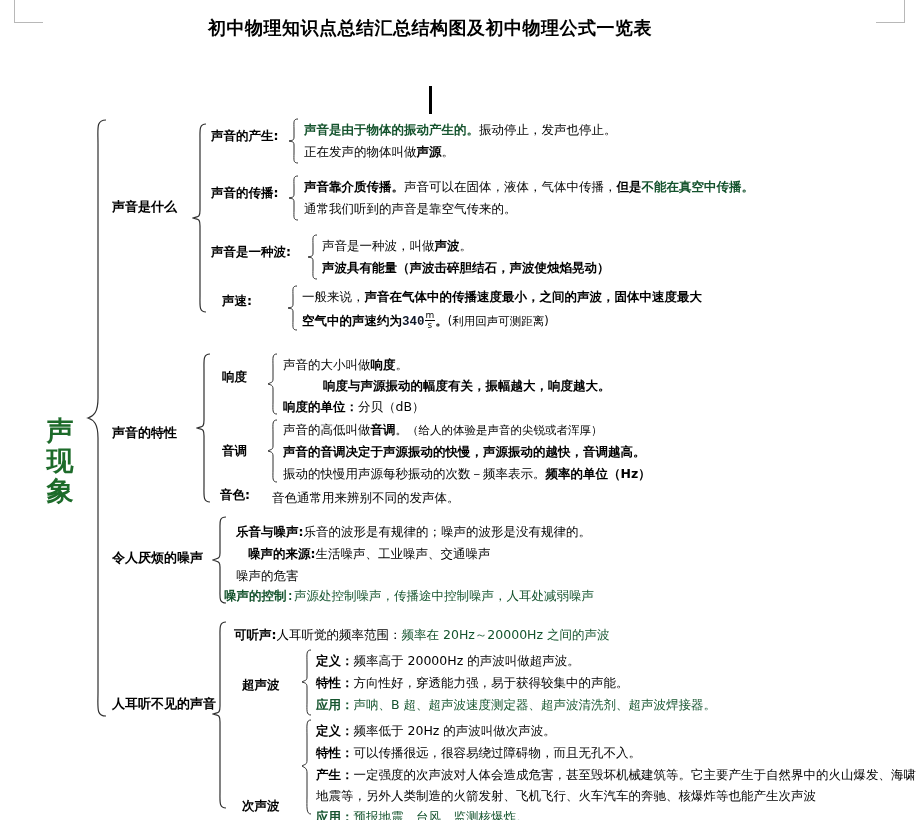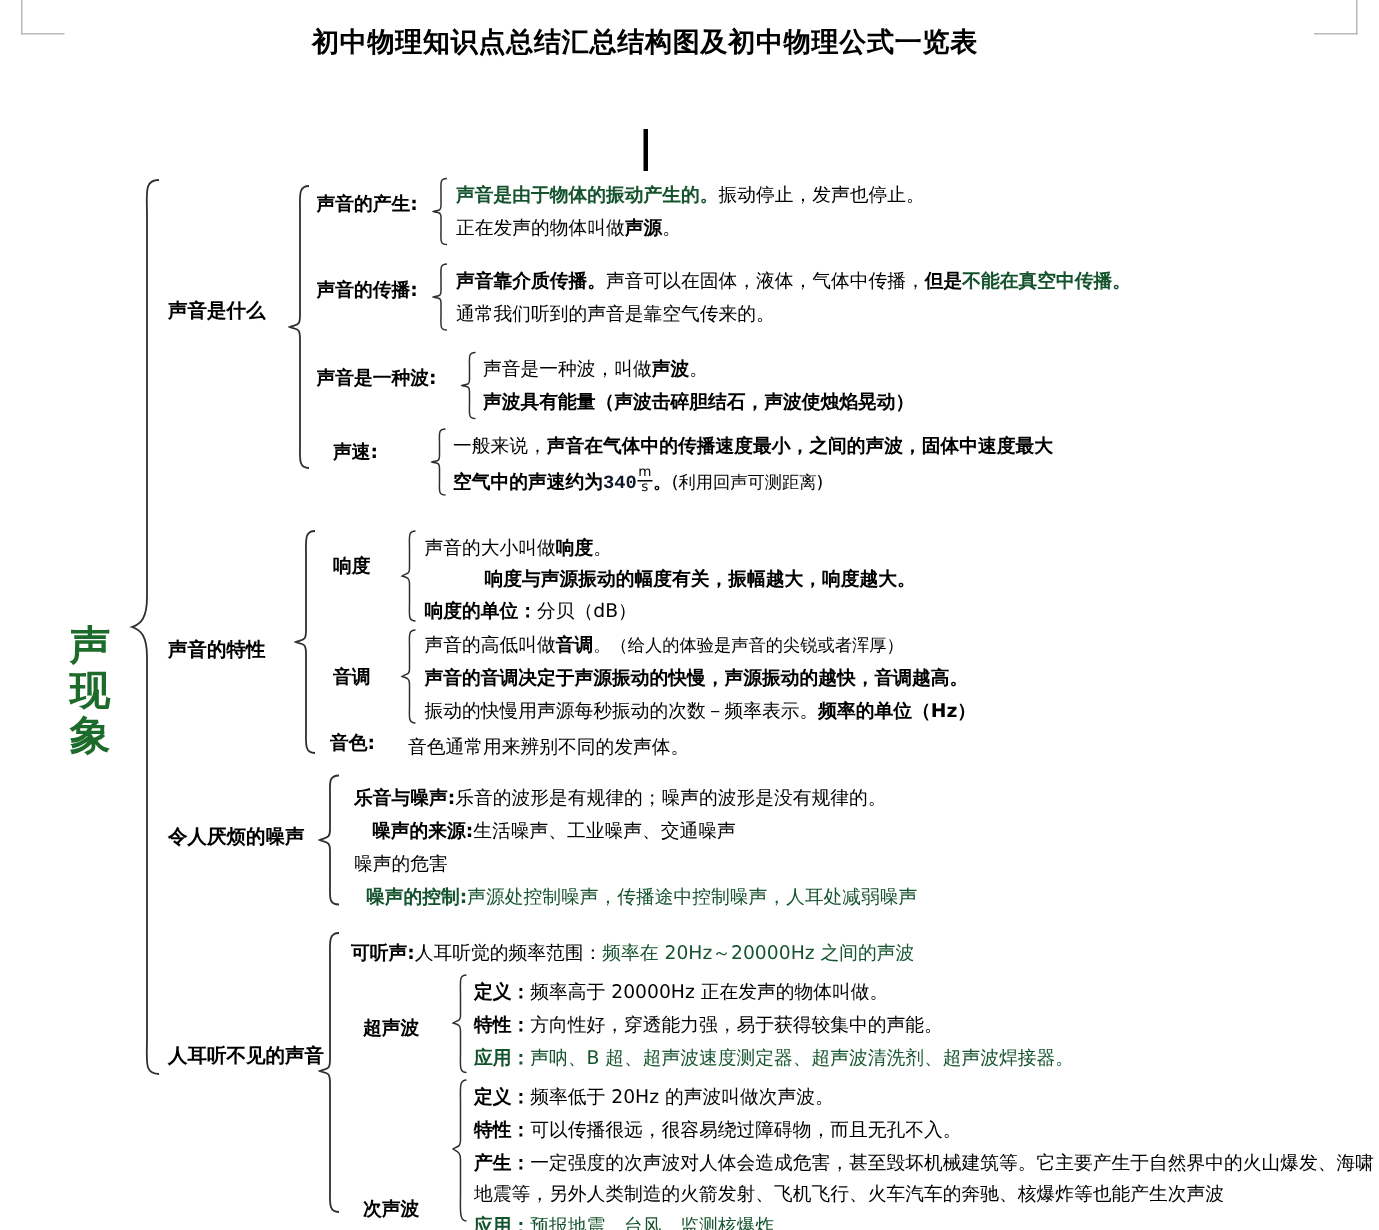--- a/index.html
+++ b/index.html
@@ -173,40 +173,40 @@
     <path d="M14 2 C7 2 8 7 8 15 L8 38 C8 44 6 43 1 45 C6 47 8 46 8 52 L8 75 C8 83 7 88 14 88"></path>
   </svg>
 
   <div class="txt" style="left:236px;top:521px;">
     <b>乐音与噪声:</b><span>乐音的波形是有规律的；噪声的波形是没有规律的。</span>
   </div>
   <div class="txt" style="left:236px;top:543px;padding-left:12px;">
     <b>噪声的来源:</b><span>生活噪声、工业噪声、交通噪声</span>
   </div>
   <div class="txt" style="left:236px;top:565px;">噪声的危害</div>
-  <div class="txt" style="left:244px;top:587px;">
+  <div class="txt" style="left:224px;top:587px;font-family:Liberation Mono, monospace;">
     <b class="red">噪声的控制:</b><span class="red">声源处控制噪声，传播途中控制噪声，人耳处减弱噪声</span>
   </div>
 
   <div class="l2" style="left:112px;top:695px;">人耳听不见的声音</div>
 
   <svg class="brace" style="left:212px;top:620px;width:16px;height:190px" viewBox="0 0 16 190" preserveAspectRatio="none">
     <path d="M14 2 C7 2 8 8 8 18 L8 86 C8 94 6 92 1 94 C6 96 8 94 8 102 L8 172 C8 182 7 188 14 188"></path>
   </svg>
 
   <div class="txt" style="left:234px;top:624px;">
     <b>可听声:</b><span>人耳听觉的频率范围：</span><span class="red">频率在 20Hz～20000Hz 之间的声波</span>
   </div>
 
   <div class="l3" style="left:242px;top:677px;">超声波</div>
   <svg class="brace thin" style="left:301px;top:648px;width:12px;height:70px" viewBox="0 0 12 70" preserveAspectRatio="none">
     <path d="M10 2 C5 2 6 6 6 15 L6 29 C6 33 4 32 1 34 C4 35 6 35 6 39 L6 54 C6 62 5 67 10 67"></path>
   </svg>
   <div class="txt" style="left:316px;top:650px;">
-    <b>定义：</b><span>频率高于 20000Hz 正在发声的物体叫做。</span>
+    <b>定义：</b><span>频率高于 20000Hz 的声波叫做超声波。</span>
   </div>
   <div class="txt" style="left:316px;top:672px;">
     <b>特性：</b><span>方向性好，穿透能力强，易于获得较集中的声能。</span>
   </div>
   <div class="txt" style="left:316px;top:694px;">
     <b class="red">应用：</b><span class="red">声呐、B 超、超声波速度测定器、超声波清洗剂、超声波焊接器。</span>
   </div>
 
   <div class="l3" style="left:242px;top:763px;margin-top:35px;">次声波</div>
   <svg class="brace thin" style="left:301px;top:718px;width:12px;height:100px" viewBox="0 0 12 100" preserveAspectRatio="none">

